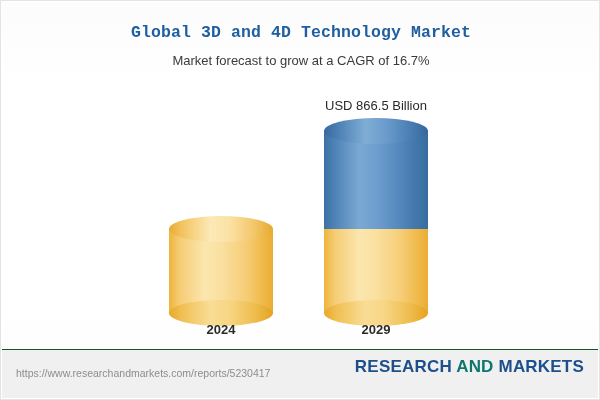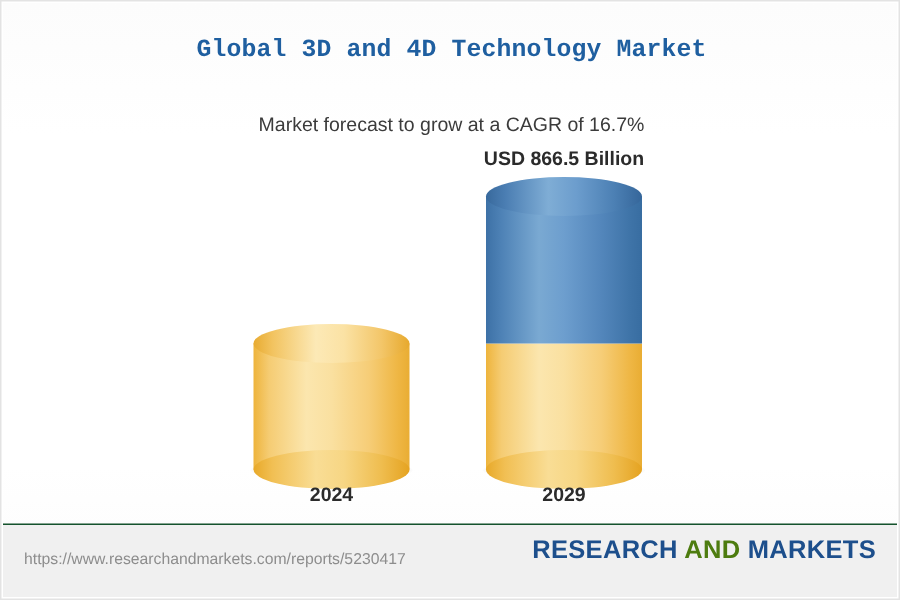--- a/index.html
+++ b/index.html
@@ -56,21 +56,20 @@
   }
 
   .chart-subtitle {
     position: absolute;
     left: 0;
     top: 52px;
     width: 600px;
     text-align: center;
     font-size: 13px;
     color: #3b3b3b;
-    margin-top: 22px;
   }
 
   
   .cyl {
     position: absolute;
     bottom: 36px;
   }
 
   .cyl-body {
     position: absolute;
@@ -171,21 +170,21 @@
     position: absolute;
     height: 13px;
     border-radius: 50% / 50%;
     background: radial-gradient(ellipse at 50% 50%, rgba(120,120,120,0.24) 0%, rgba(140,140,140,0.10) 55%, rgba(160,160,160,0) 78%);
     z-index: 0;
   }
 
   .value-label {
     position: absolute;
     font-size: 13px;
-    font-weight: bold;
+    font-weight: normal;
     color: #2b2b2b;
     white-space: nowrap;
     text-align: center;
   }
 
   .cat-label {
     position: absolute;
     font-size: 13px;
     font-weight: bold;
     color: #2b2b2b;
@@ -223,21 +222,21 @@
 
   .logo-main {
     font-size: 17px;
     font-weight: bold;
     letter-spacing: 0.2px;
     color: #1d4f8c;
     white-space: nowrap;
     line-height: 1.05;
   }
 
-  .logo-and { color: #4d7c0f; margin-top: 23px; }
+  .logo-and { color: #0f766e; margin-top: 23px; }
 
   .logo-tag {
     margin-top: 2px;
     font-size: 7.6px;
     font-weight: bold;
     letter-spacing: 0.45px;
     color: #1d4f8c;
     white-space: nowrap;
   }
 </style>

